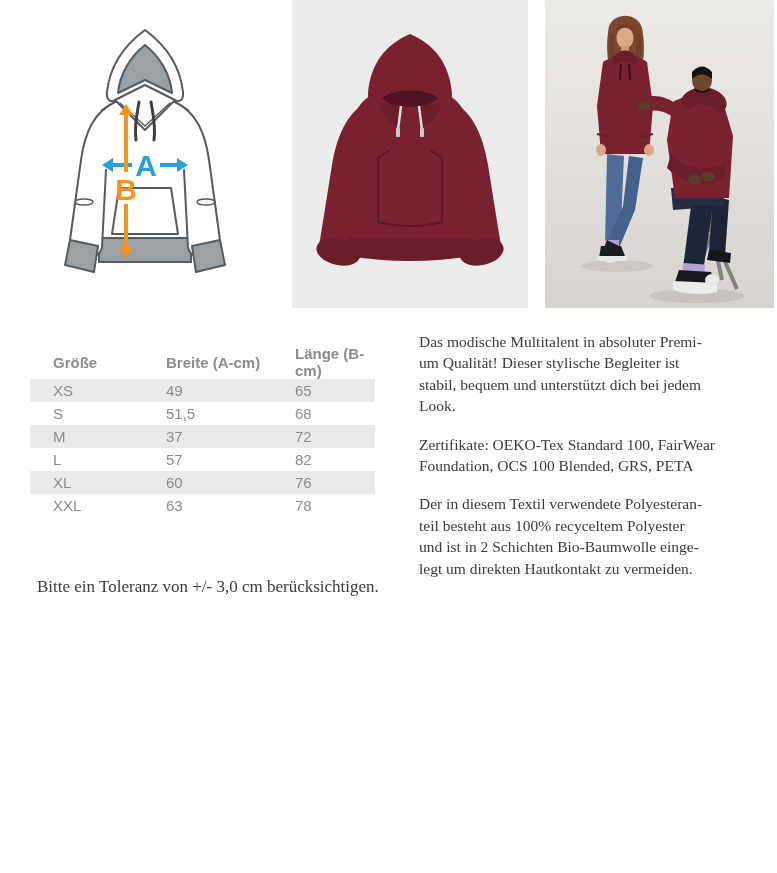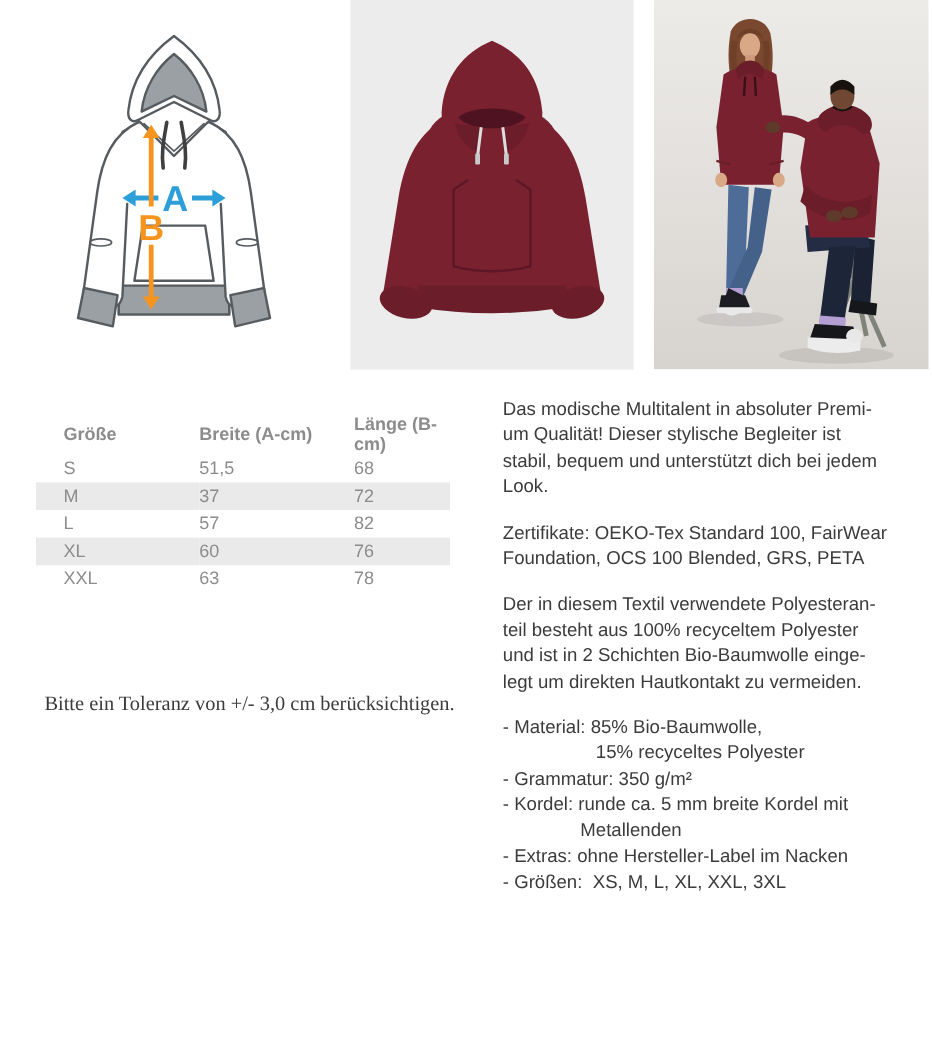--- a/index.html
+++ b/index.html
@@ -22,21 +22,21 @@
   table.size-table td{height:23px;padding:0;}
   table.size-table th:nth-child(1),table.size-table td:nth-child(1){width:113px;padding-left:23px;}
   table.size-table th:nth-child(2),table.size-table td:nth-child(2){width:129px;}
   table.size-table tr.stripe{background:var(--table-stripe,#eaeaea);}
 
   .tolerance-note{position:absolute;left:37px;top:577px;
     font-size:17px;color:var(--body-text,#3b3b3b);font-family:Liberation Serif, serif;}
 
   
   .description{position:absolute;left:419px;top:331px;width:352px;
-    font-size:15.5px;line-height:21.4px;color:var(--body-text,#3b3b3b);}
+    font-size:15.5px;line-height:21.4px;color:var(--body-text,#3b3b3b);font-family:Liberation Serif, serif;}
   .description p{margin:0 0 17px 0;white-space:pre-line;}
   .description .specs{white-space:pre-wrap;}
 </style>
 </head>
 <body>
 
 <div class="gallery-box diagram-box">
   <svg viewBox="0 0 250 308">
     <g stroke="#565b60" stroke-width="2" fill="none" stroke-linejoin="round" stroke-linecap="round">
 
@@ -183,20 +183,25 @@
 <div class="size-section">
   <table class="size-table">
     <thead>
       <tr>
         <th>Größe</th>
         <th>Breite (A-cm)</th>
         <th>Länge (B-cm)</th>
       </tr>
     </thead>
     <tbody>
+        <tr class="stripe">
+          <td>XS</td>
+          <td>49</td>
+          <td>65</td>
+        </tr>
         <tr>
           <td>S</td>
           <td>51,5</td>
           <td>68</td>
         </tr>
         <tr class="stripe">
           <td>M</td>
           <td>37</td>
           <td>72</td>
         </tr>
@@ -225,20 +230,13 @@
   <p>Das modische Multitalent in absoluter Premi-
 um Qualität! Dieser stylische Begleiter ist
 stabil, bequem und unterstützt dich bei jedem
 Look.</p>
   <p>Zertifikate: OEKO-Tex Standard 100, FairWear
 Foundation, OCS 100 Blended, GRS, PETA</p>
   <p>Der in diesem Textil verwendete Polyesteran-
 teil besteht aus 100% recyceltem Polyester
 und ist in 2 Schichten Bio-Baumwolle einge-
 legt um direkten Hautkontakt zu vermeiden.</p>
-  <div class="specs">- Material: 85% Bio-Baumwolle,
-                  15% recyceltes Polyester
-- Grammatur: 350 g/m²
-- Kordel: runde ca. 5 mm breite Kordel mit
-               Metallenden
-- Extras: ohne Hersteller-Label im Nacken
-- Größen:  XS, M, L, XL, XXL, 3XL</div>
 </div>
 
 </body></html>

